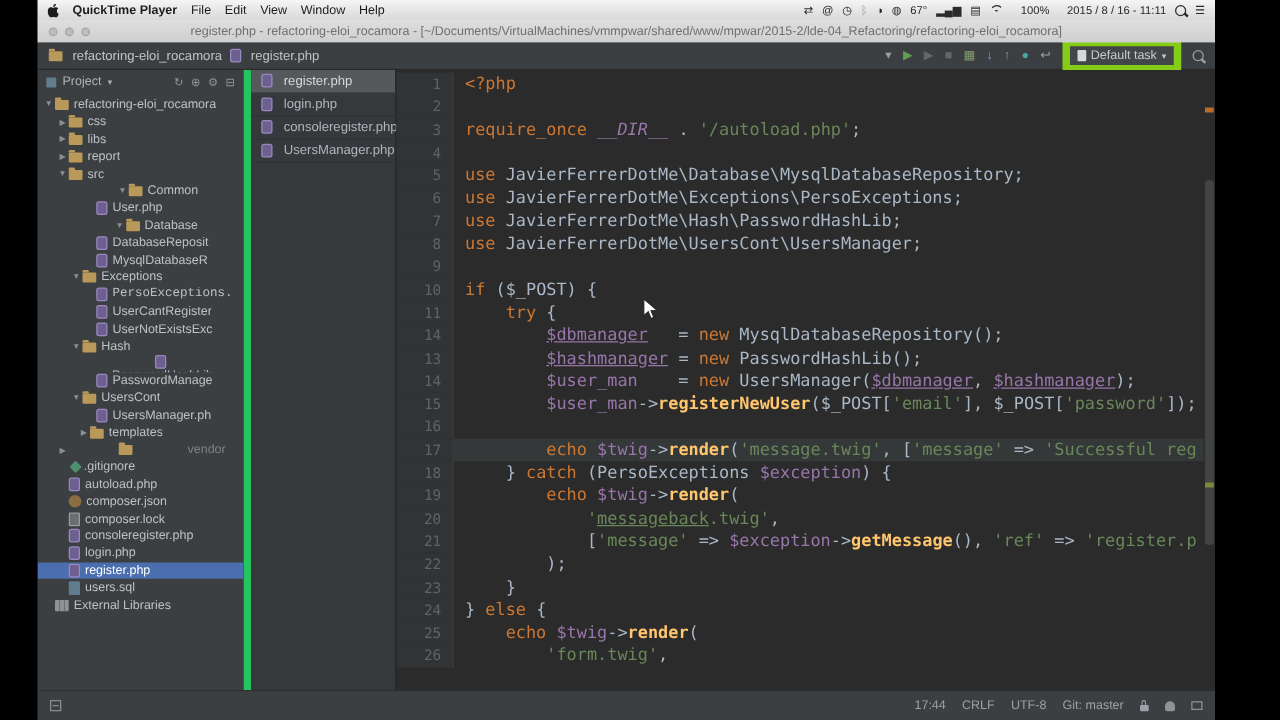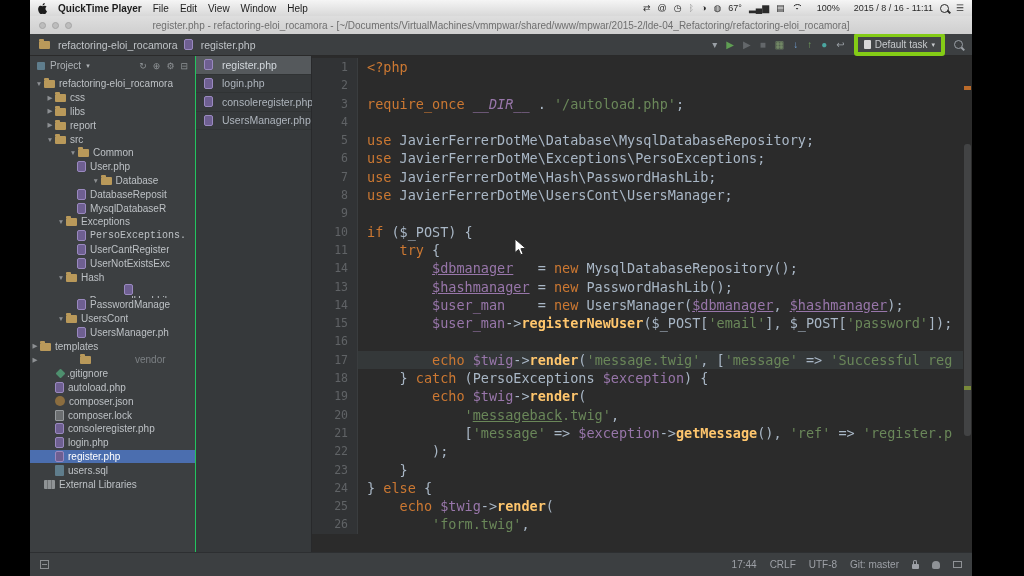--- a/index.html
+++ b/index.html
@@ -34,29 +34,29 @@
   .tdot{width:7px;height:7px;border-radius:50%;background:#bdbdbd;border:1px solid #a5a5a5;box-sizing:border-box}
   .ttitle{font-size:10px;color:#6f6f6f;max-width:86%;white-space:nowrap;overflow:hidden;text-overflow:ellipsis}
 
   
   .toolbar{height:21px;background:#3c3f41;border-bottom:1px solid #2a2a2a;display:flex;align-items:center;
            padding:0 9px;flex:none;color:#bfc3c7;font-size:10.5px}
   .crumbs{display:flex;align-items:center;gap:6px}
   .crumb{display:flex;align-items:center;gap:4px}
   .tb-actions{margin-left:auto;display:flex;align-items:center;gap:9px;font-size:10px}
   .tb-ic{display:inline-block;line-height:10px}
-  .taskbox{display:flex;align-items:center;gap:4px;border:4px solid #84cc16;border-radius:3px;
+  .taskbox{display:flex;align-items:center;gap:4px;border:6px solid #84cc16;border-radius:3px;
            padding:2px 6px;font-size:10px;color:#c7cacd;background:#434648}
   .i-doc{width:7px;height:9px;background:#d8d8d8;border-radius:1px;display:inline-block}
 
   
   .main{flex:1;display:flex;min-height:0}
 
   
-  .project{width:165px;background:#3c3f41;border-right:1px solid #22c55e;display:flex;flex-direction:column;
+  .project{width:165px;background:#3c3f41;border-right:6px solid #22c55e;display:flex;flex-direction:column;
            font-size:10px;color:#bdc1c5;flex:none;overflow:hidden}
   .phead{height:19px;display:flex;align-items:center;padding:0 7px;gap:5px;color:#aeb2b6;flex:none}
   .phead .ph-actions{margin-left:auto;display:flex;gap:6px;font-size:9px;color:#8f9396}
   .ptree{flex:1;overflow:hidden;padding-top:2px}
   .trow{height:13.8px;display:flex;align-items:center;white-space:nowrap;overflow:hidden;padding-right:2px}
   .trow .arr{width:10px;flex:none;font-size:6.5px;color:#8d9093;text-align:center}
   .trow .lbl{overflow:hidden;text-overflow:clip}
   .trow.sel{background:#4b6eaf;color:#fff}
   .trow.dim .lbl{color:#7c8084}
   .tic{flex:none;margin-right:4px;display:inline-block}
@@ -214,21 +214,21 @@
           <div class="trow" style="padding-left: 15px;">
             <span class="arr">▶</span>
             <span class="tic ic-folder"></span>
             <span class="lbl">report</span>
           </div>
           <div class="trow" style="padding-left: 15px;">
             <span class="arr">▼</span>
             <span class="tic ic-folder"></span>
             <span class="lbl">src</span>
           </div>
-          <div class="trow" style="padding-left: 38px;">
+          <div class="trow" style="padding-left: 38px; margin-left: 25px;">
             <span class="arr">▼</span>
             <span class="tic ic-folder"></span>
             <span class="lbl">Common</span>
           </div>
           <div class="trow" style="padding-left: 37px;">
             <span class="arr"></span>
             <span class="tic ic-php"></span>
             <span class="lbl">User.php</span>
           </div>
           <div class="trow" style="padding-left: 26px; justify-content: center;">
@@ -284,26 +284,26 @@
           <div class="trow" style="padding-left: 26px;">
             <span class="arr">▼</span>
             <span class="tic ic-folder"></span>
             <span class="lbl">UsersCont</span>
           </div>
           <div class="trow" style="padding-left: 37px;">
             <span class="arr"></span>
             <span class="tic ic-php"></span>
             <span class="lbl">UsersManager.ph</span>
           </div>
-          <div class="trow" style="padding-left: 0;">
+          <div class="trow" style="padding-left: 32px;">
             <span class="arr">▶</span>
             <span class="tic ic-folder"></span>
             <span class="lbl">templates</span>
           </div>
-          <div class="trow dim" style="padding-left: 0; gap: 40px;">
+          <div class="trow dim" style="padding-left: 15px; gap: 40px;">
             <span class="arr">▶</span>
             <span class="tic ic-folder"></span>
             <span class="lbl">vendor</span>
           </div>
           <div class="trow" style="padding-left: 15px;">
             <span class="arr"></span>
             <span class="tic ic-git"></span>
             <span class="lbl">.gitignore</span>
           </div>
           <div class="trow" style="padding-left: 15px;">

